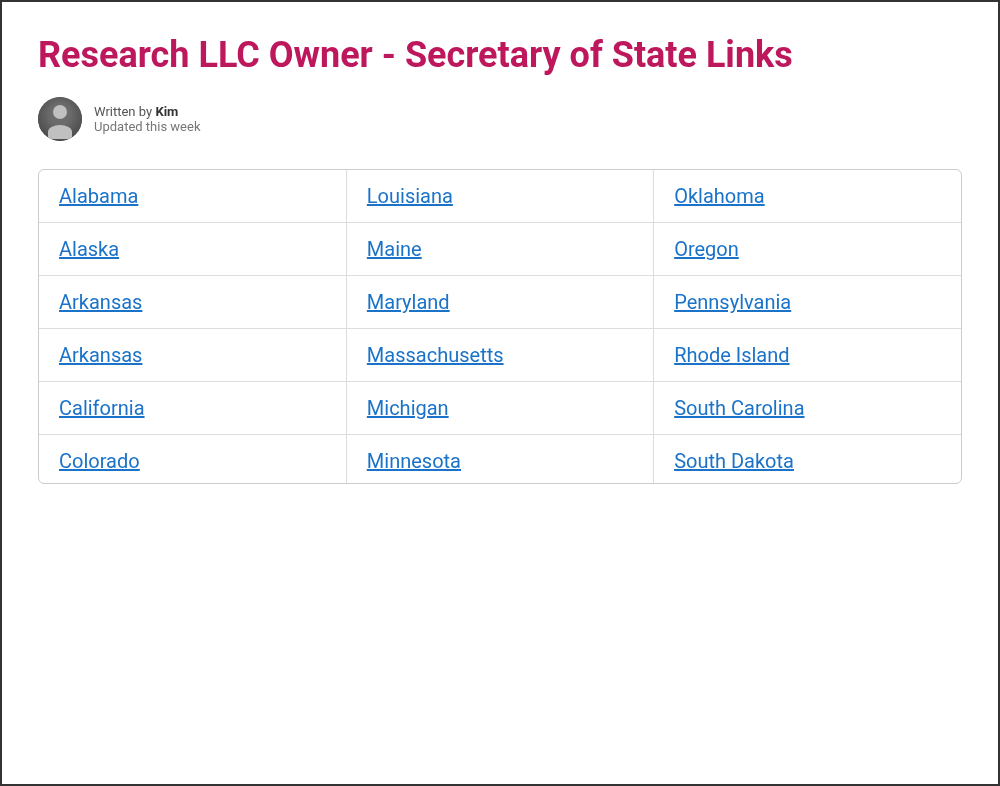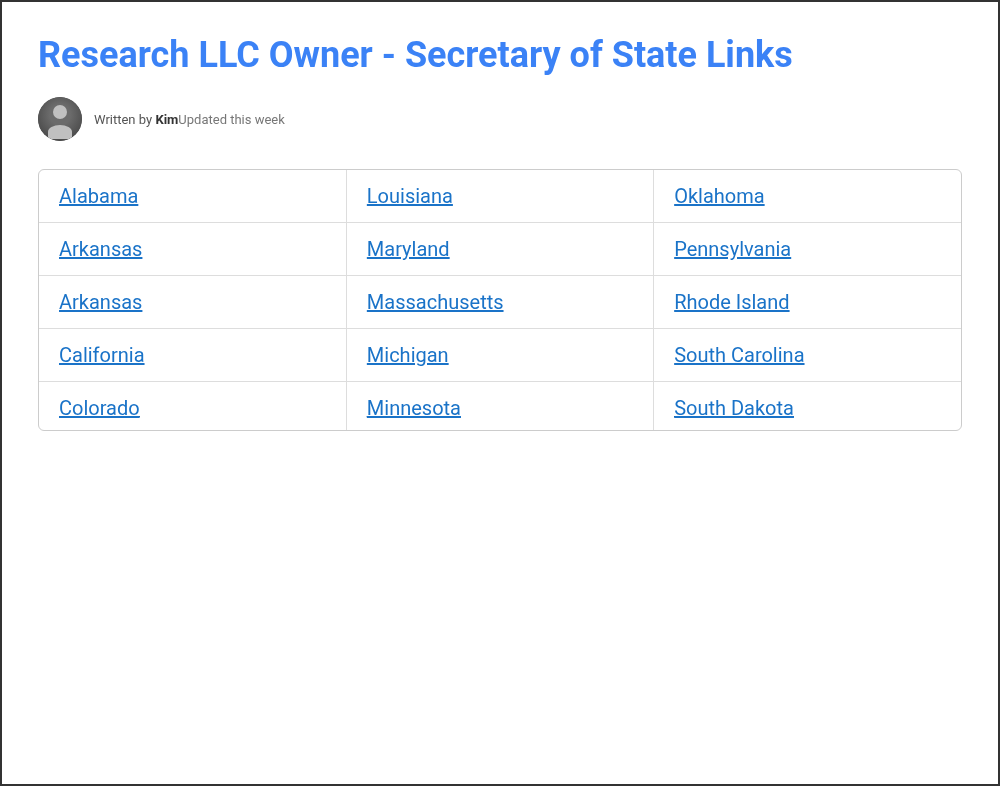--- a/index.html
+++ b/index.html
@@ -22,21 +22,21 @@
       height: 786px;
       background: #ffffff;
       border: 2px solid #333;
       overflow: hidden;
       padding: 32px 36px;
     }
 
     .page-title {
       font-size: 36px;
       font-weight: 700;
-      color: #3b82f6;
+      color: #be185d;
       line-height: 1.2;
       margin-bottom: 20px;
     }
 
     .author-row {
       display: flex;
       align-items: center;
       gap: 12px;
       margin-bottom: 28px;
     }
@@ -80,20 +80,21 @@
       left: 50%;
       transform: translateX(-50%);
       width: 24px;
       height: 14px;
       background: #c0c0c0;
       border-radius: 50% 50% 0 0;
     }
 
     .author-info {
       display: flex;
+      flex-direction: column;
     }
 
     .author-written-by {
       font-size: 13px;
       color: #555;
     }
 
     .author-written-by strong {
       font-weight: 700;
       color: #333;
@@ -169,20 +170,25 @@
 
   <div class="table-container">
     <table>
       <tbody id="table-body">
       <tr>
             <td><a class="state-link" href="#">Alabama</a></td>
             <td><a class="state-link" href="#">Louisiana</a></td>
             <td><a class="state-link" href="#">Oklahoma</a></td>
           </tr>
           <tr>
+            <td><a class="state-link" href="#">Alaska</a></td>
+            <td><a class="state-link" href="#">Maine</a></td>
+            <td><a class="state-link" href="#">Oregon</a></td>
+          </tr>
+          <tr>
             <td><a class="state-link" href="#">Arkansas</a></td>
             <td><a class="state-link" href="#">Maryland</a></td>
             <td><a class="state-link" href="#">Pennsylvania</a></td>
           </tr>
           <tr>
             <td><a class="state-link" href="#">Arkansas</a></td>
             <td><a class="state-link" href="#">Massachusetts</a></td>
             <td><a class="state-link" href="#">Rhode Island</a></td>
           </tr>
           <tr>

